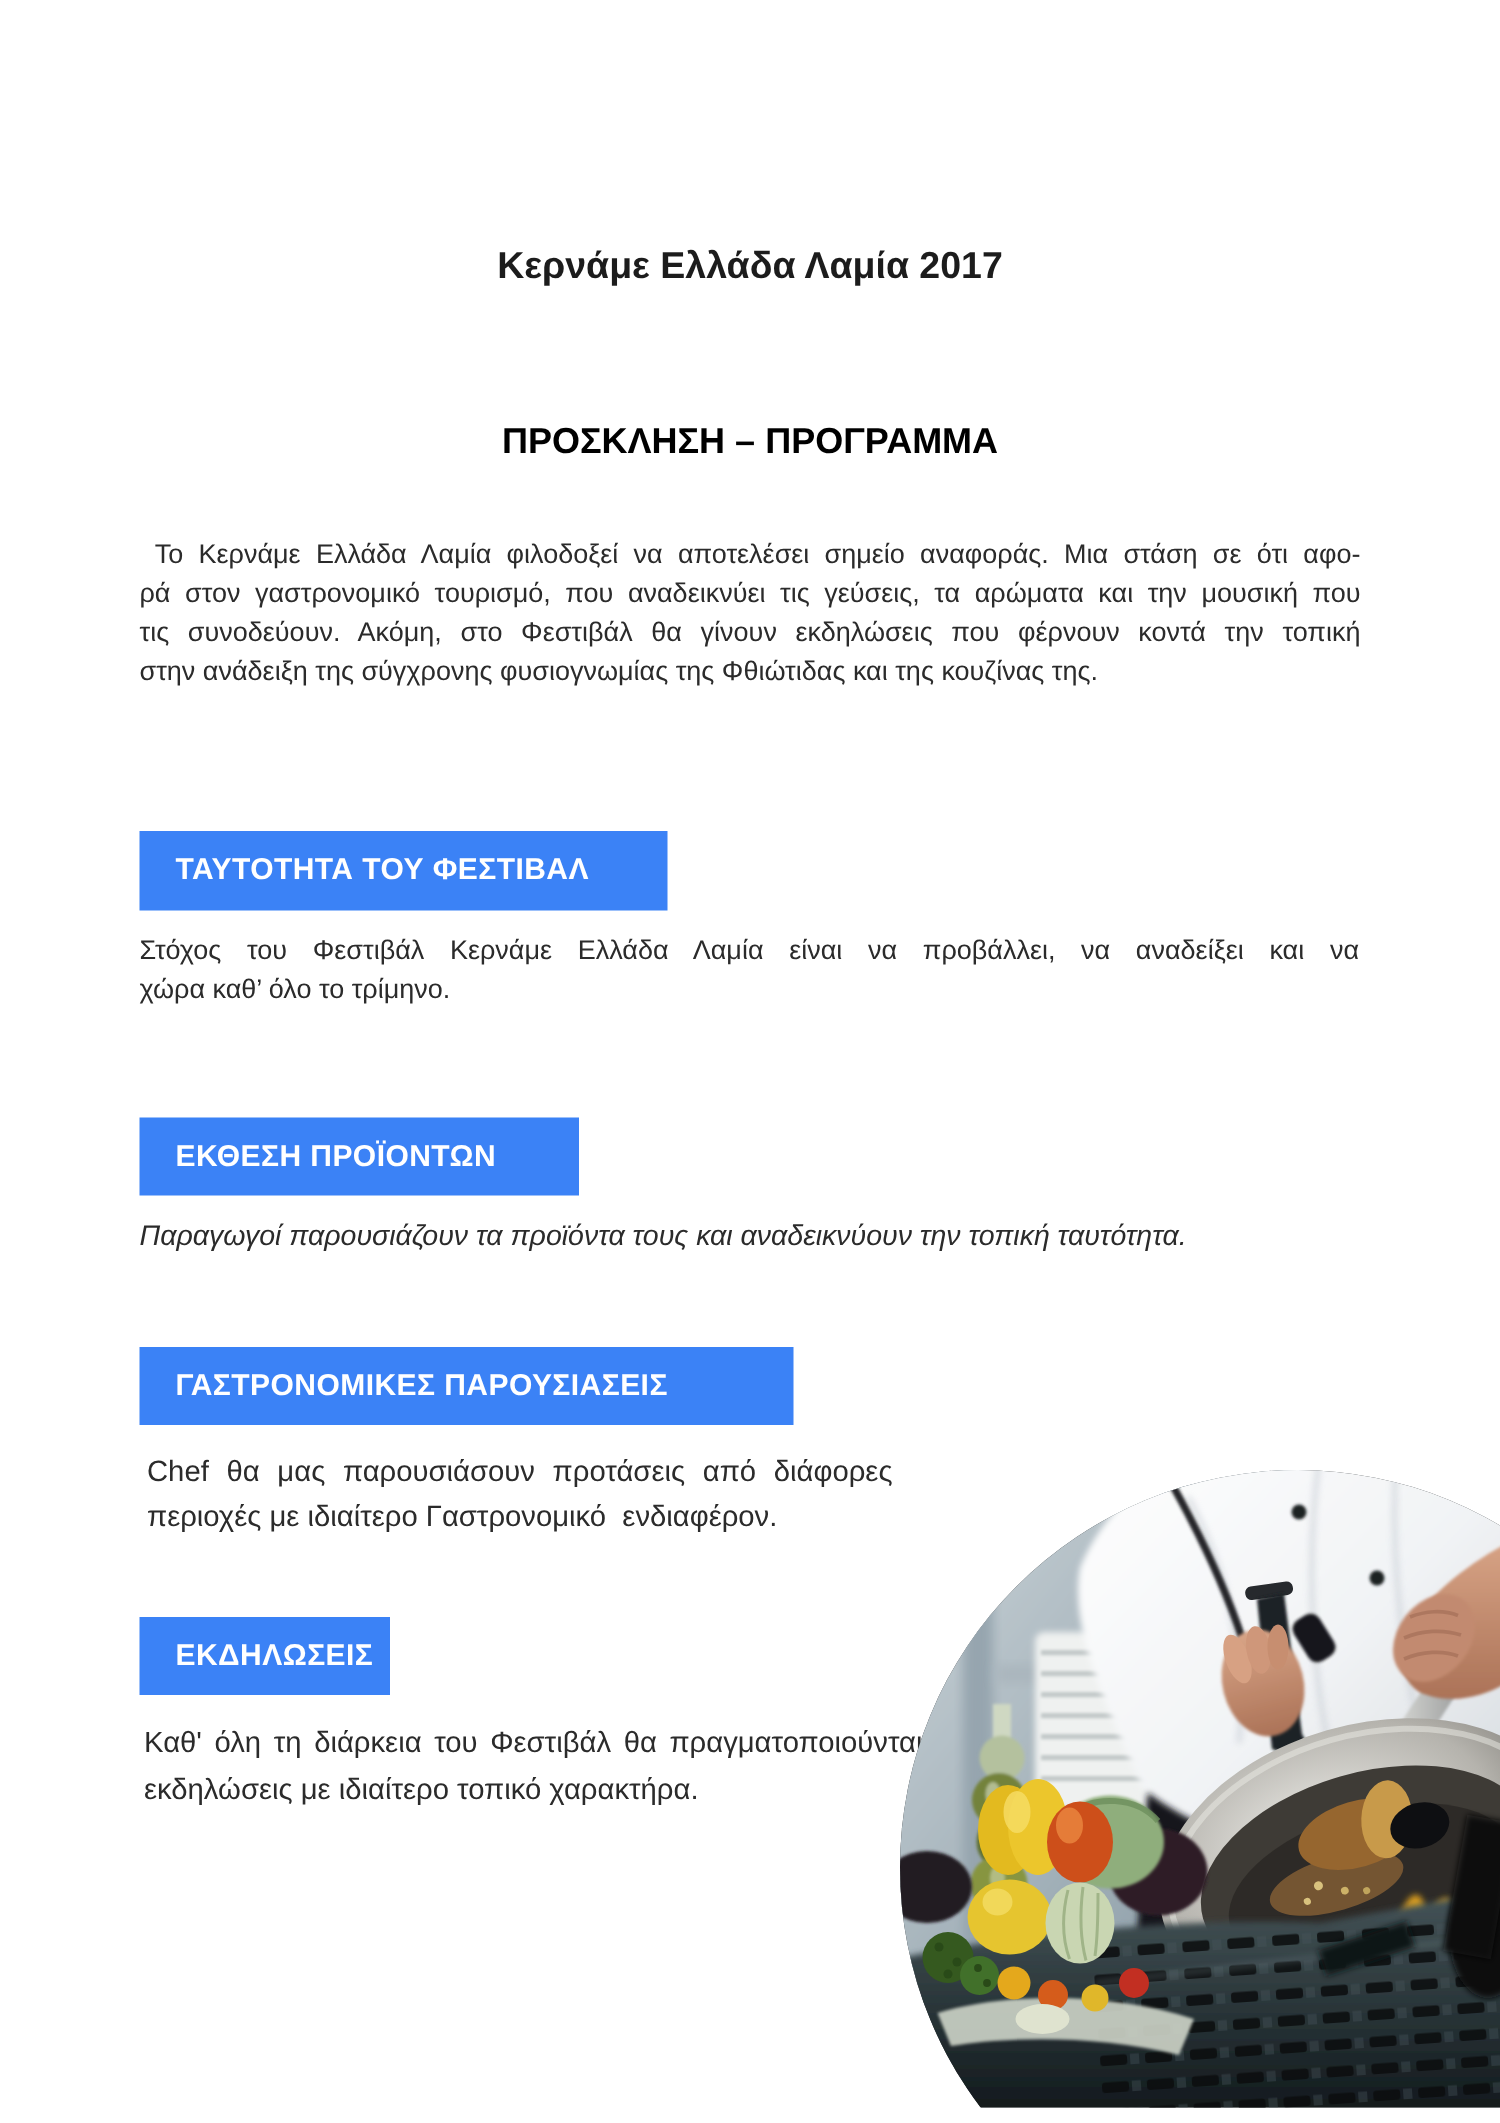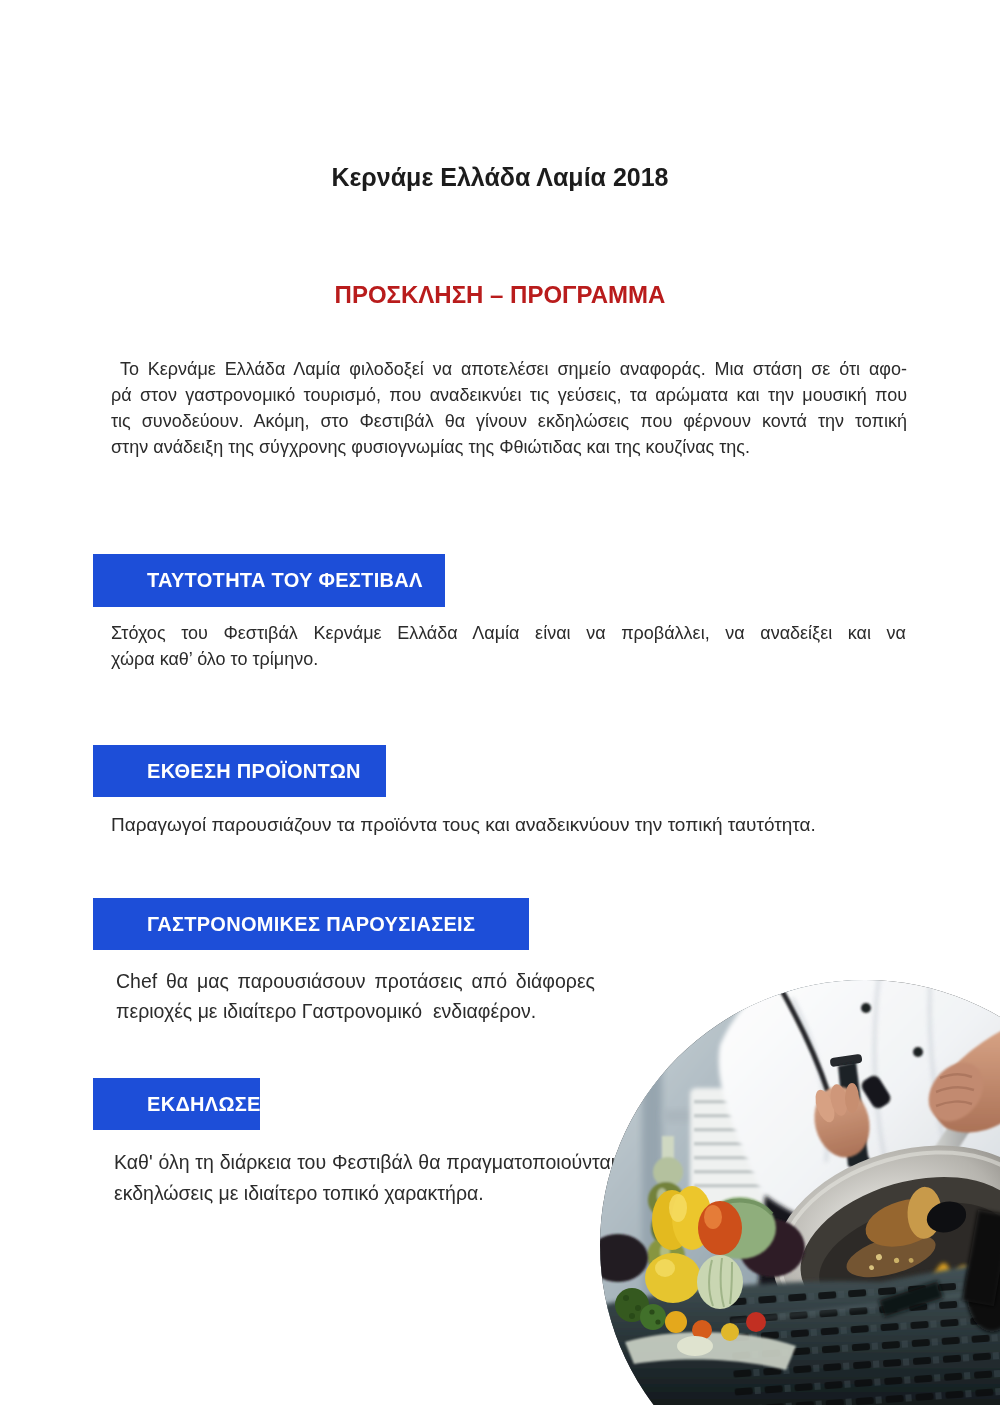--- a/index.html
+++ b/index.html
@@ -2,50 +2,50 @@
 <html><head>
 <meta charset="utf-8">
 <style>
   html,body{margin:0;padding:0;background:#ffffff;}
   body{width:1000px;height:1415px;font-family:"Liberation Sans",sans-serif;color:#2b2b2b;}
   .page{position:relative;width:1000px;height:1415px;background:#ffffff;overflow:hidden;}
 
   .title{position:absolute;top:163px;left:0;width:1000px;text-align:center;
          font-size:25px;font-weight:bold;color:#1c1c1c;}
   .subtitle{position:absolute;top:281px;left:0;width:1000px;text-align:center;
-         font-size:24px;font-weight:bold;color:#b91c1c;}
+         font-size:24px;font-weight:bold;color:#000000;}
 
   .txtblock{position:absolute;}
-  .txtblock div{white-space:pre-wrap;margin-left:18px;}
+  .txtblock div{white-space:pre-wrap;}
   .j{text-align:justify;text-align-last:justify;-moz-text-align-last:justify;}
   .l{text-align:center;text-align-last:left;}
 
   .intro{left:93px;top:356px;width:814px;font-size:18px;line-height:26px;}
 
-  .sec-head{position:absolute;background:#1d4ed8;color:#ffffff;font-weight:bold;
-            font-size:20px;display:flex;align-items:center;padding-left:54px;
+  .sec-head{position:absolute;background:#3b82f6;color:#ffffff;font-weight:bold;
+            font-size:20px;display:flex;align-items:center;padding-left:24px;
             box-sizing:border-box;letter-spacing:0.3px;}
   .head-1{left:93px;top:554px;width:352px;height:53px;}
   .head-2{left:93px;top:745px;width:293px;height:52px;}
   .head-3{left:93px;top:898px;width:436px;height:52px;}
   .head-4{left:93px;top:1078px;width:167px;height:52px;}
 
   .body-1{left:93px;top:620px;width:813px;font-size:18px;line-height:26px;}
-  .body-2{left:93px;top:812px;width:813px;font-size:19px;line-height:26px;}
+  .body-2{left:93px;top:812px;width:813px;font-size:19px;line-height:26px;font-style:italic;}
   .body-3{left:98px;top:966px;width:497px;font-size:19.5px;line-height:30px;}
   .body-4{left:96px;top:1147px;width:519px;font-size:19.5px;line-height:31px;}
 
   .photo{position:absolute;left:580px;top:960px;width:420px;height:445px;}
 </style>
 </head>
 <body>
 
 <div class="page">
 
-  <div class="title">Κερνάμε Ελλάδα Λαμία 2018</div>
+  <div class="title">Κερνάμε Ελλάδα Λαμία 2017</div>
   <div class="subtitle">ΠΡΟΣΚΛΗΣΗ – ΠΡΟΓΡΑΜΜΑ</div>
 
   <div class="txtblock intro">
     <div class="j"> Το Κερνάμε Ελλάδα Λαμία φιλοδοξεί να αποτελέσει σημείο αναφοράς. Μια στάση σε ότι αφο-</div>
     <div class="j">ρά στον γαστρονομικό τουρισμό, που αναδεικνύει τις γεύσεις, τα αρώματα και την μουσική που</div>
     <div class="j">τις συνοδεύουν. Ακόμη, στο Φεστιβάλ θα γίνουν εκδηλώσεις που φέρνουν κοντά την τοπική</div>
     <div class="l">στην ανάδειξη της σύγχρονης φυσιογνωμίας της Φθιώτιδας και της κουζίνας της.</div>
   </div>
 
   <div class="sec-head head-1">

